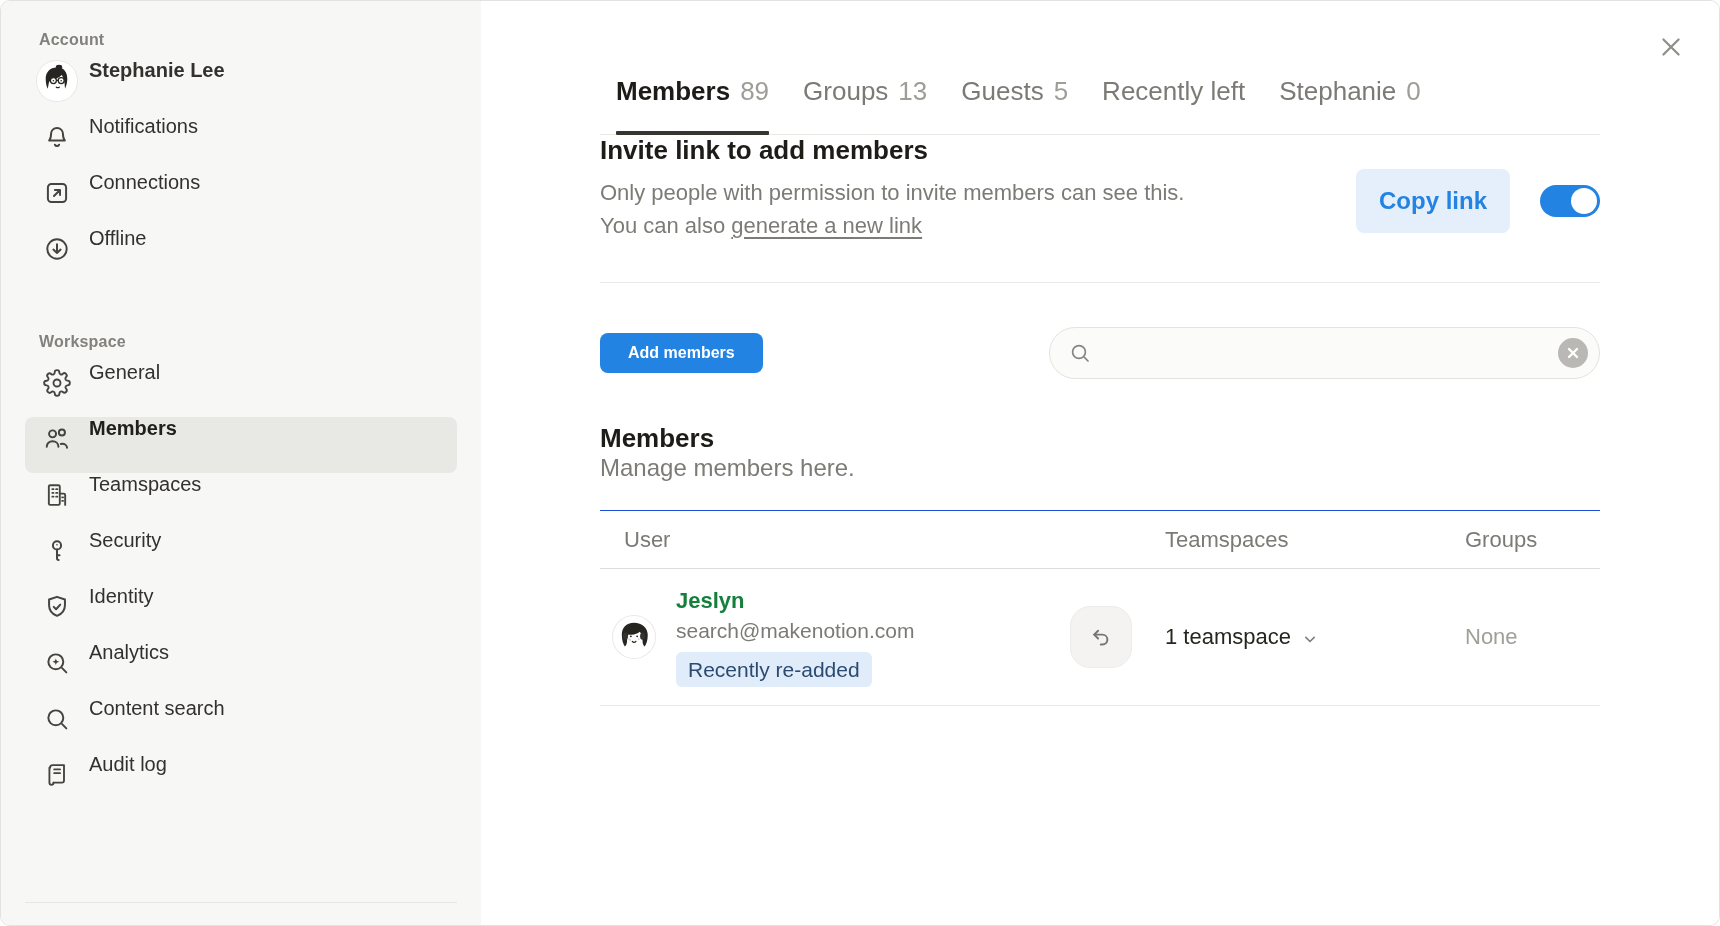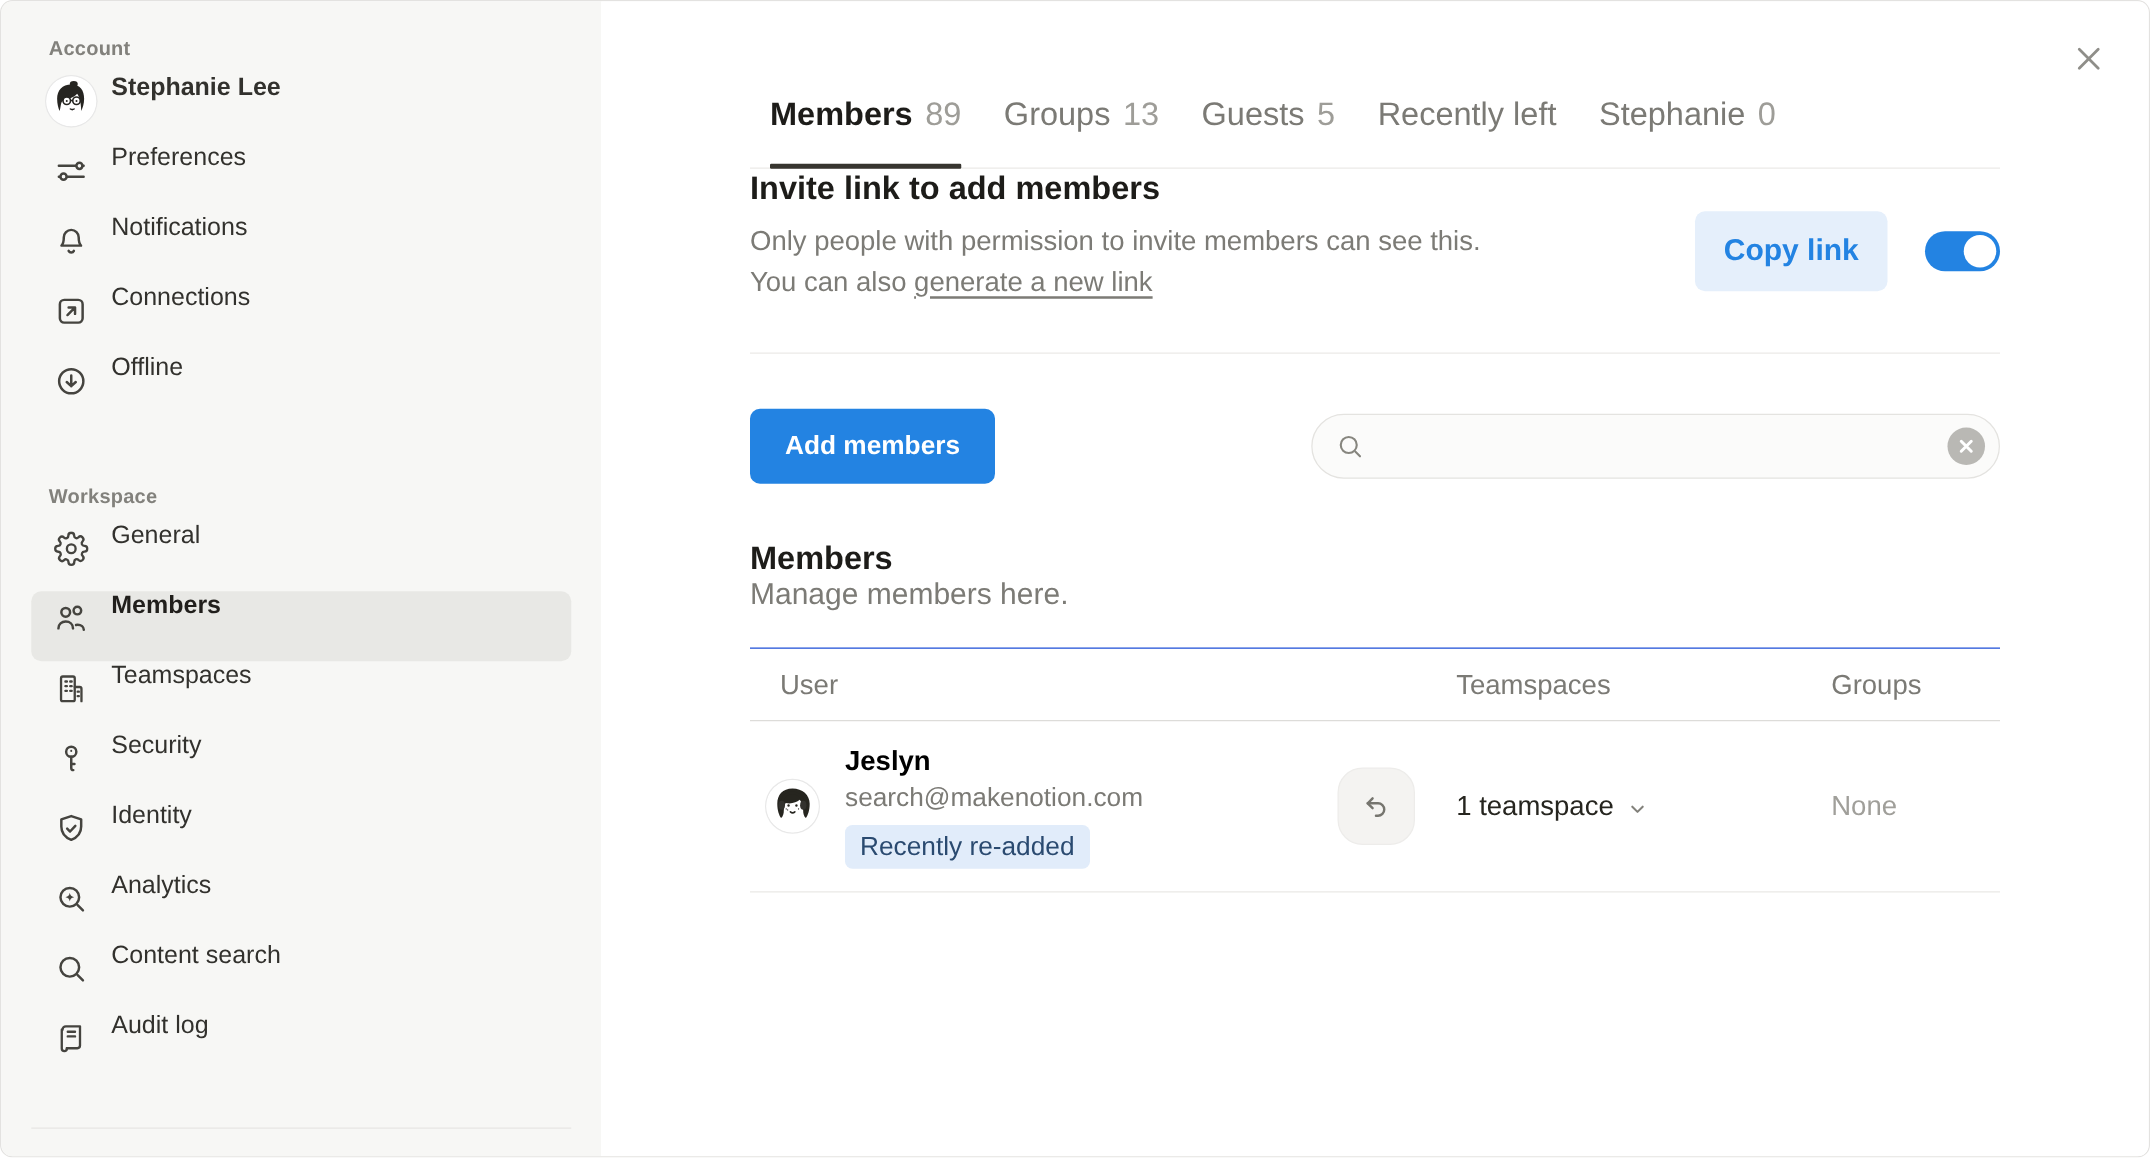--- a/index.html
+++ b/index.html
@@ -86,22 +86,22 @@
   .toggle .knob{
     position:absolute; top:3px; left:31px; width:26px; height:26px;
     border-radius:50%; background:#fff;
   }
 
   .hdivider{ border:none; border-top:1px solid #ebeae7; margin-top:40px; }
 
   
   .actions-row{ margin-top:44px; display:flex; justify-content:space-between; align-items:center; }
   .add-members-btn{
-    height:60px; padding:0 28px; border-radius:8px; background:#2383e2; color:#fff;
-    font-size:21px; font-weight:700; border:none; cursor:pointer; font-family:inherit;
+    height:40px; padding:0 28px; border-radius:8px; background:#2383e2; color:#fff;
+    font-size:16px; font-weight:700; border:none; cursor:pointer; font-family:inherit;
   }
   .search-box{
     width:551px; height:52px; border-radius:26px; background:#fbfbfa;
     border:1px solid #e4e3e0; display:flex; align-items:center; padding:0 11px 0 18px; gap:10px;
   }
   .search-box .mag{ color:#87867f; flex:none; display:flex; }
   .search-box input{
     flex:1; border:none; outline:none; background:transparent; font-size:22px;
     font-family:inherit; color:#1d1c19; min-width:0;
   }
@@ -118,21 +118,21 @@
   .members-table{ margin-top:28px; border-top:1px solid #1d4ed8; }
   .trow{ display:grid; grid-template-columns:470px 95px 300px 1fr; align-items:center; }
   .thead{ height:58px; font-size:22px; color:#7b7a75; border-bottom:1px solid #dddcd9; }
   .thead .th-user{ padding-left:24px; }
   .tbody-row{ padding:18px 0; border-bottom:1px solid #eae9e6; }
   .user-cell{ display:flex; align-items:center; gap:20px; padding-left:12px; }
   .avatar-m{
     width:44px; height:44px; border-radius:50%; background:#fff;
     border:1px solid rgba(0,0,0,.09); overflow:hidden; flex:none;
   }
-  .user-name{ font-size:22px; font-weight:700; color:#000000; line-height:28px; }
+  .user-name{ font-size:22px; font-weight:700; color:#15803d; line-height:28px; }
   .user-email{ font-size:21px; color:#7b7a75; margin-top:3px; line-height:26px; }
   .user-badge{
     display:inline-block; margin-top:8px; padding:4px 12px; border-radius:6px;
     background:#e1ecfa; color:#2a4a70; font-size:21px; line-height:27px;
   }
   .undo-btn{
     width:62px; height:62px; border-radius:20px; background:#f4f3f1;
     border:1px solid #edecea; color:#76756f; cursor:pointer;
     display:flex; align-items:center; justify-content:center;
   }
@@ -164,30 +164,20 @@
               <path d="M19.4 19.4h1.8" stroke="#262521" stroke-width="1.3"></path>
               <circle cx="16.4" cy="19.8" r=".8" fill="#262521"></circle>
               <circle cx="24.2" cy="19.8" r=".8" fill="#262521"></circle>
               <path d="M19.3 26.2c.9.6 2.1.6 3 0" stroke="#262521" stroke-width="1.2" fill="none" stroke-linecap="round"></path>
             </svg>
           </span>
         </span>
         <span style="font-weight:700;">Stephanie Lee</span>
       </div>
 
-      <div class="side-item">
-        <span class="ic">
-          <svg class="glyph" viewBox="0 0 24 24" fill="none" stroke="currentColor" stroke-width="1.7" stroke-linecap="round">
-            <path d="M3.5 8.3h11.8M19.7 8.3h.8M3.5 15.7h.8M9.3 15.7h11.2"></path>
-            <circle cx="17.6" cy="8.3" r="2.1"></circle>
-            <circle cx="6.7" cy="15.7" r="2.1"></circle>
-          </svg>
-        </span>
-        <span>Preferences</span>
-      </div>
 
       <div class="side-item">
         <span class="ic">
           <svg class="glyph" viewBox="0 0 24 24" fill="none" stroke="currentColor" stroke-width="1.7" stroke-linecap="round" stroke-linejoin="round">
             <path d="M12 4.2a5.1 5.1 0 0 0-5.1 5.1c0 4.1-1.6 5.7-1.6 5.7h13.4s-1.6-1.6-1.6-5.7A5.1 5.1 0 0 0 12 4.2z"></path>
             <path d="M10.2 18.6a2 2 0 0 0 3.6 0"></path>
           </svg>
         </span>
         <span>Notifications</span>
       </div>

